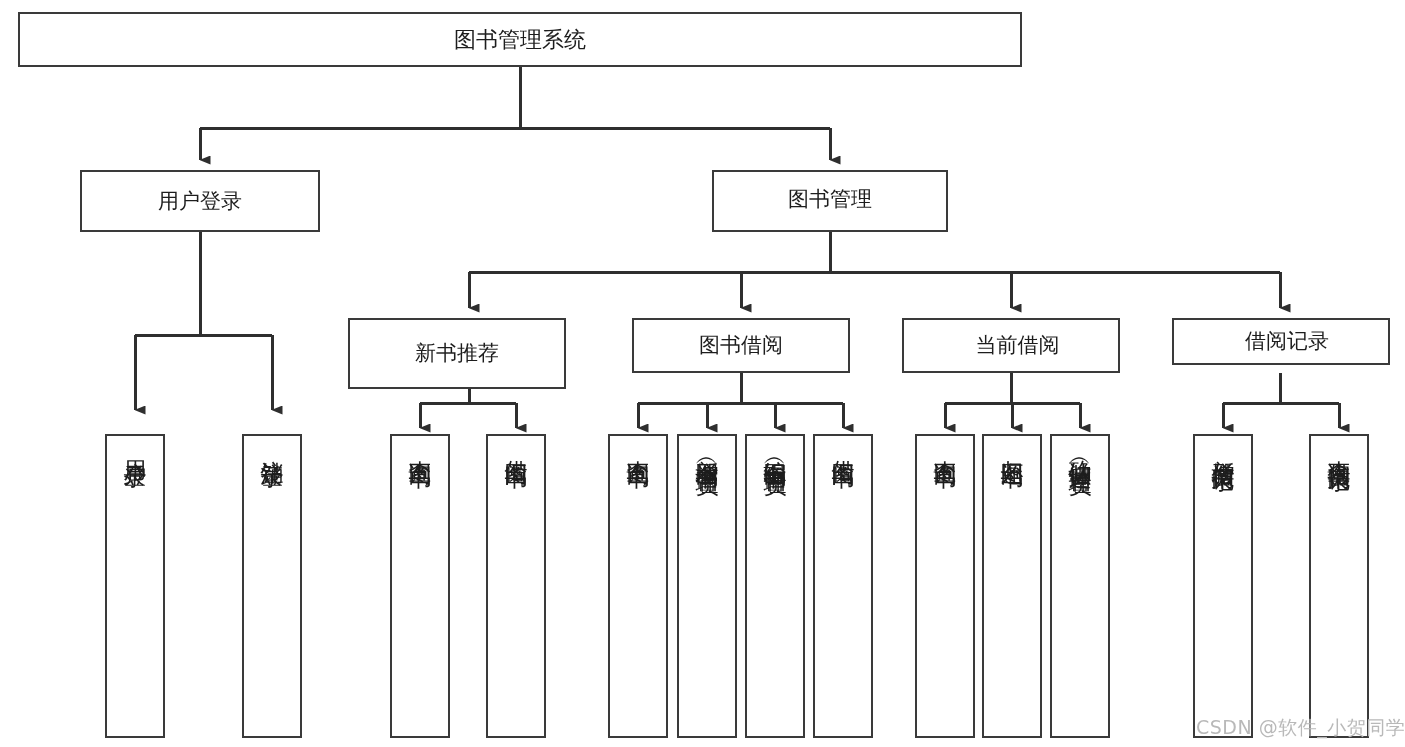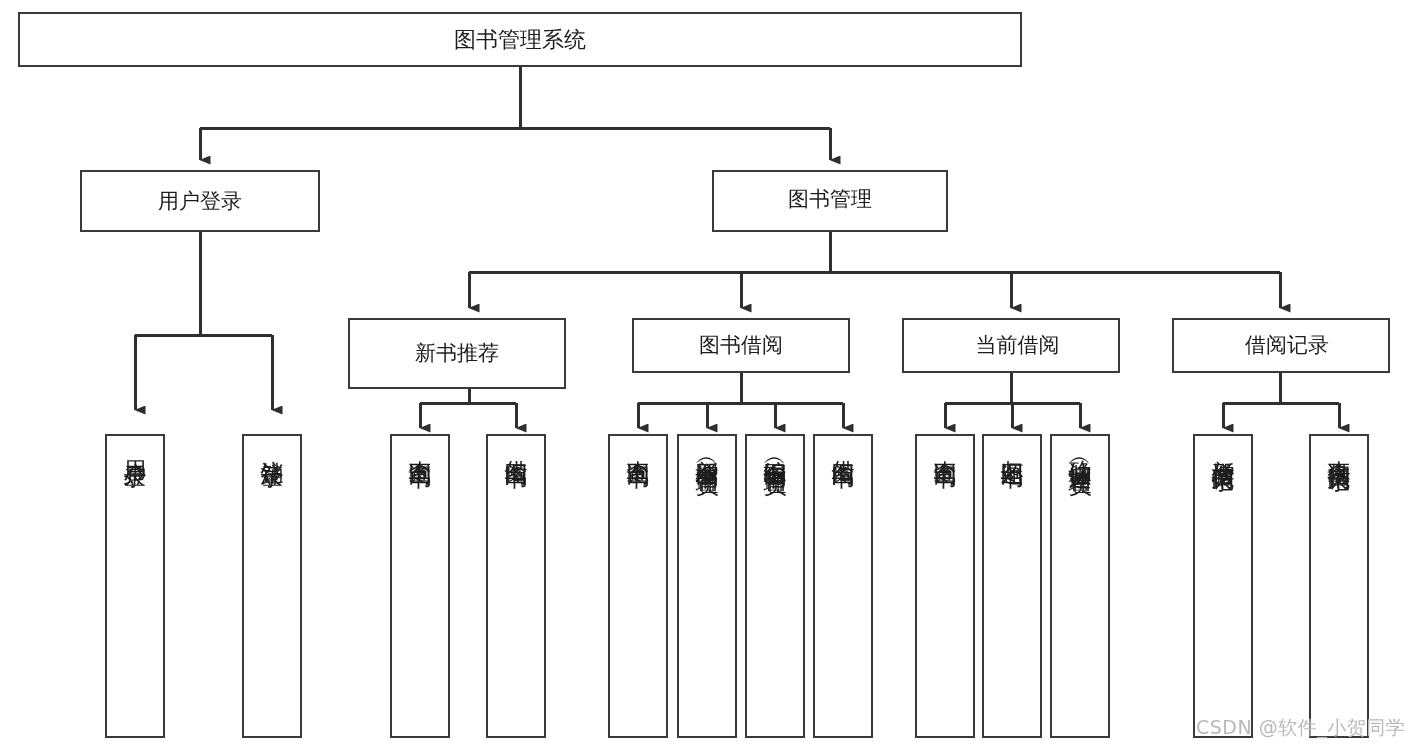--- a/index.html
+++ b/index.html
@@ -136,21 +136,21 @@
 
   <div class="node horiz" style="left:348px; top:318px; width:218px; height:71px;">
     <span class="label">新书推荐</span>
   </div>
   <div class="node horiz" style="left:632px; top:318px; width:218px; height:55px;">
     <span class="label">图书借阅</span>
   </div>
   <div class="node horiz" style="left:902px; top:318px; width:218px; height:55px;padding-left:13px;">
     <span class="label">当前借阅</span>
   </div>
-  <div class="node horiz" style="left:1172px; top:318px; width:218px; height:55px;padding-left:12px;">
+  <div class="node horiz" style="left:1172px; top:318px; width:218px; height:47px;padding-left:12px;">
     <span class="label">借阅记录</span>
   </div>
 
   <div class="node leaf" style="left:105px; top:434px; width:60px; height:304px;">
     <span class="label">用户登录</span>
   </div>
   <div class="node leaf" style="left:242px; top:434px; width:60px; height:304px;">
     <span class="label">注销登录</span>
   </div>
 

